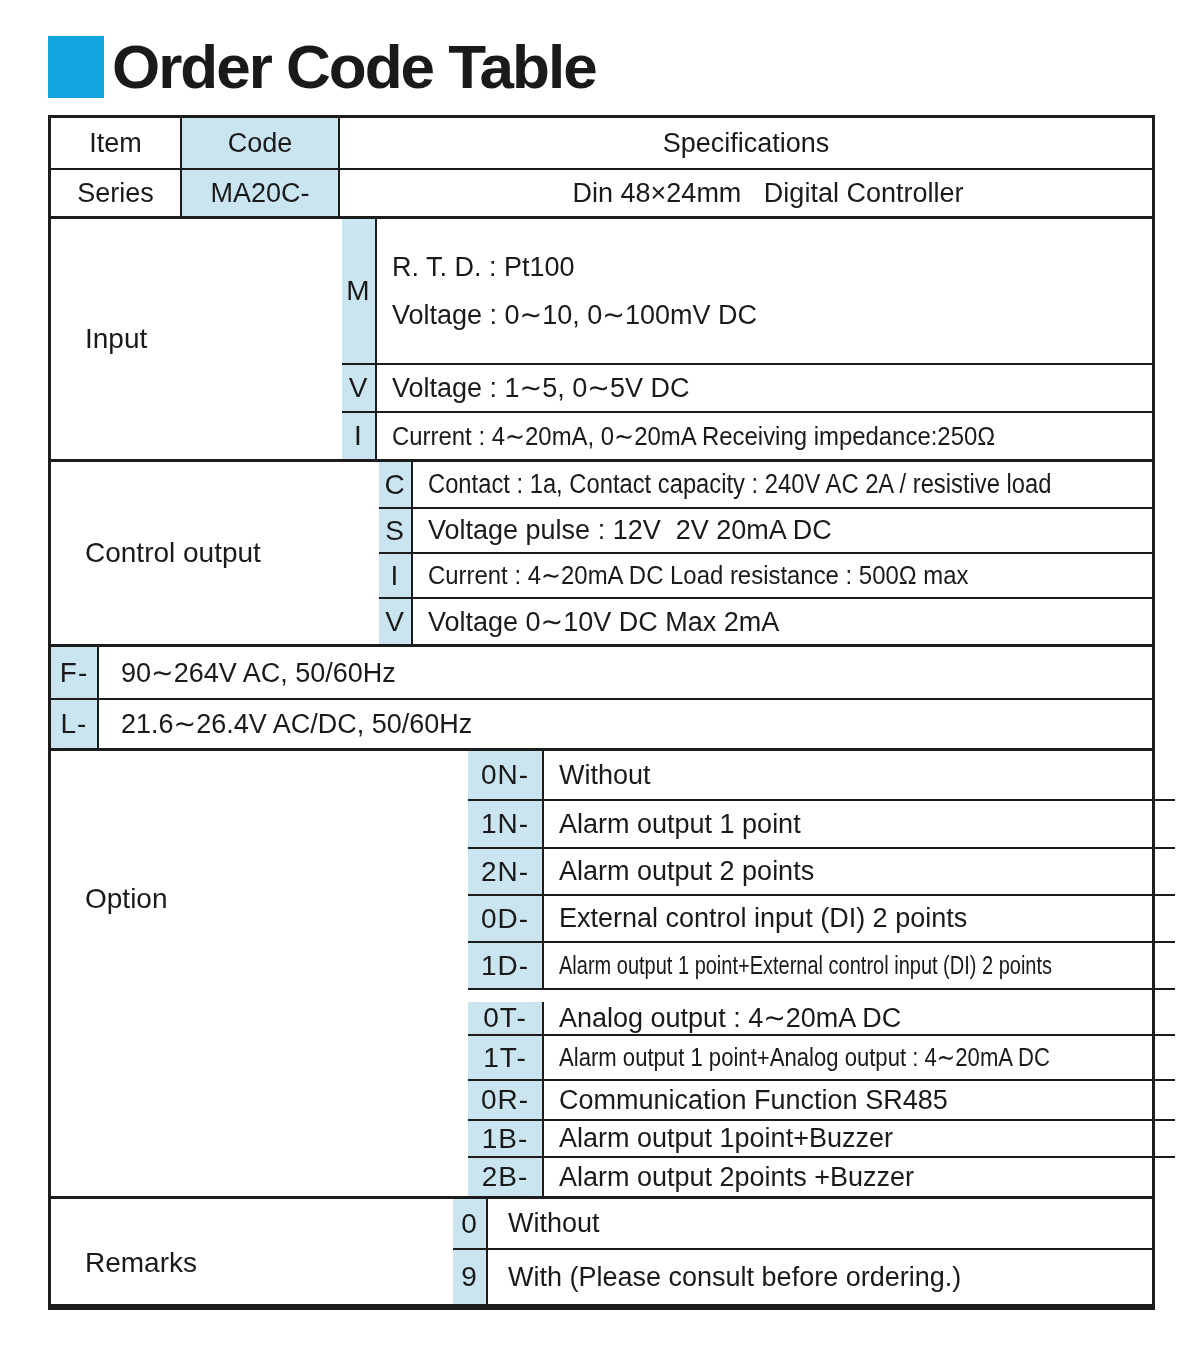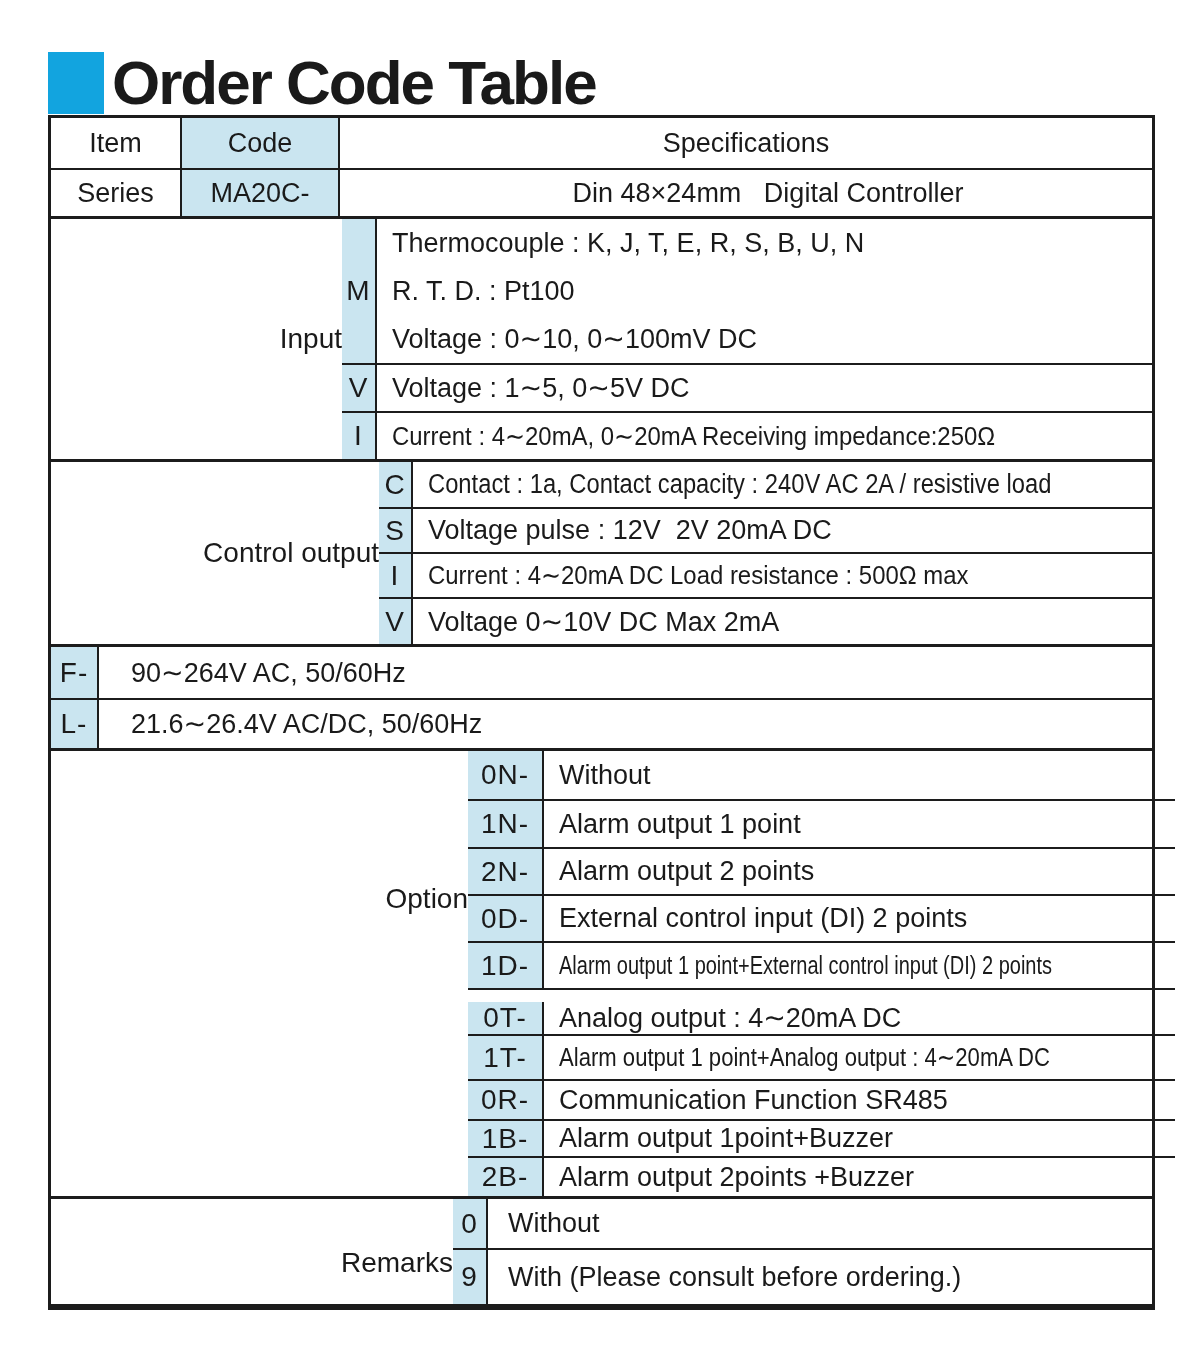--- a/index.html
+++ b/index.html
@@ -9,21 +9,21 @@
     --text:#1a1a1a;
   }
   *{box-sizing:border-box;}
   html,body{margin:0;padding:0;background:#ffffff;}
   body{
     width:1200px;height:1352px;position:relative;
     font-family:"Liberation Sans","DejaVu Sans",sans-serif;
     color:var(--text);
   }
   
-  .title-row{position:absolute;left:48px;top:52px;display:flex;align-items:center;}
+  .title-row{position:absolute;left:48px;top:36px;display:flex;align-items:center;}
   .title-square{width:56px;height:62px;background:var(--accent);flex:0 0 auto;}
   .title-text{
     font-size:62px;font-weight:bold;letter-spacing:-2px;margin:0 0 0 8px;
     line-height:62px;white-space:pre;
   }
   
   .octable{
     position:absolute;left:48px;top:115px;width:1107px;
     border:3px solid var(--line);border-bottom:6px solid var(--line);
     display:flex;flex-direction:column;font-size:27px;
@@ -39,21 +39,20 @@
   .series-row{height:48px;border-top:2px solid var(--line);}
   .item-col{width:129px;}
   .code-col{width:160px;border-left:2px solid var(--line);border-right:2px solid var(--line);}
   .spec-flex{flex:1 1 auto;}
 
   
   .section{display:flex;border-top:3px solid var(--line);}
   .sec-label{
     display:flex;align-items:center;padding-left:34px;flex:0 0 auto;
     font-size:28px;
-    justify-content:flex-end;
   }
   .sec-rows{flex:1 1 auto;display:flex;flex-direction:column;}
   .subrow{display:flex;}
   .subrow + .subrow{border-top:2px solid var(--line);}
   .code-cell{
     flex:0 0 auto;display:flex;align-items:center;justify-content:center;
     background:var(--code-bg);
     border-right:2px solid var(--line);font-size:28px;letter-spacing:1px;
   }
   .spec-cell{
@@ -61,21 +60,21 @@
   }
   .spec-cell .sx{transform-origin:0 50%;white-space:pre;}
 
   
   .sec-input  .sec-label{width:291px;}
   .sec-input  .code-cell{width:35px;}
   .sec-ctrl   .sec-label{width:328px;}
   .sec-ctrl   .code-cell{width:34px;}
   .sec-power  .sec-label{width:366px;}
   .sec-power  .code-cell{width:48px;}
-  .sec-power  .spec-cell{padding-left:32px;}
+  .sec-power  .spec-cell{padding-left:22px;}
   .sec-option .sec-label{width:417px;}
   .sec-option .code-cell{width:76px;}
   .sec-option .sec-label span{margin-bottom:150px;}
   .sec-remarks .sec-label{width:402px;}
   .sec-remarks .code-cell{width:35px;}
   .sec-remarks .spec-cell{padding-left:20px;}
   .sec-remarks .sec-label span{margin-top:22px;}
 
   
   .h144{height:144px;}.h51{height:51px;}.h50{height:50px;}.h49{height:49px;}
@@ -115,21 +114,20 @@
   </div>
 
   <div class="section sec-input">
     <div class="sec-label">
         <span>Input</span>
       </div>
     <div class="sec-rows">
       <div class="subrow h144">
         <div class="code-cell">M</div>
         <div class="spec-cell multi">
-          <div>Thermocouple : K, J, T, E, R, S, B, U, N</div>
           <div>R. T. D. : Pt100</div>
           <div>Voltage : 0∼10, 0∼100mV DC</div>
         </div>
       </div>
       <div class="subrow h48">
         <div class="code-cell">V</div>
         <div class="spec-cell">
             <span class="sx">Voltage : 1∼5, 0∼5V DC</span>
           </div>
       </div>

